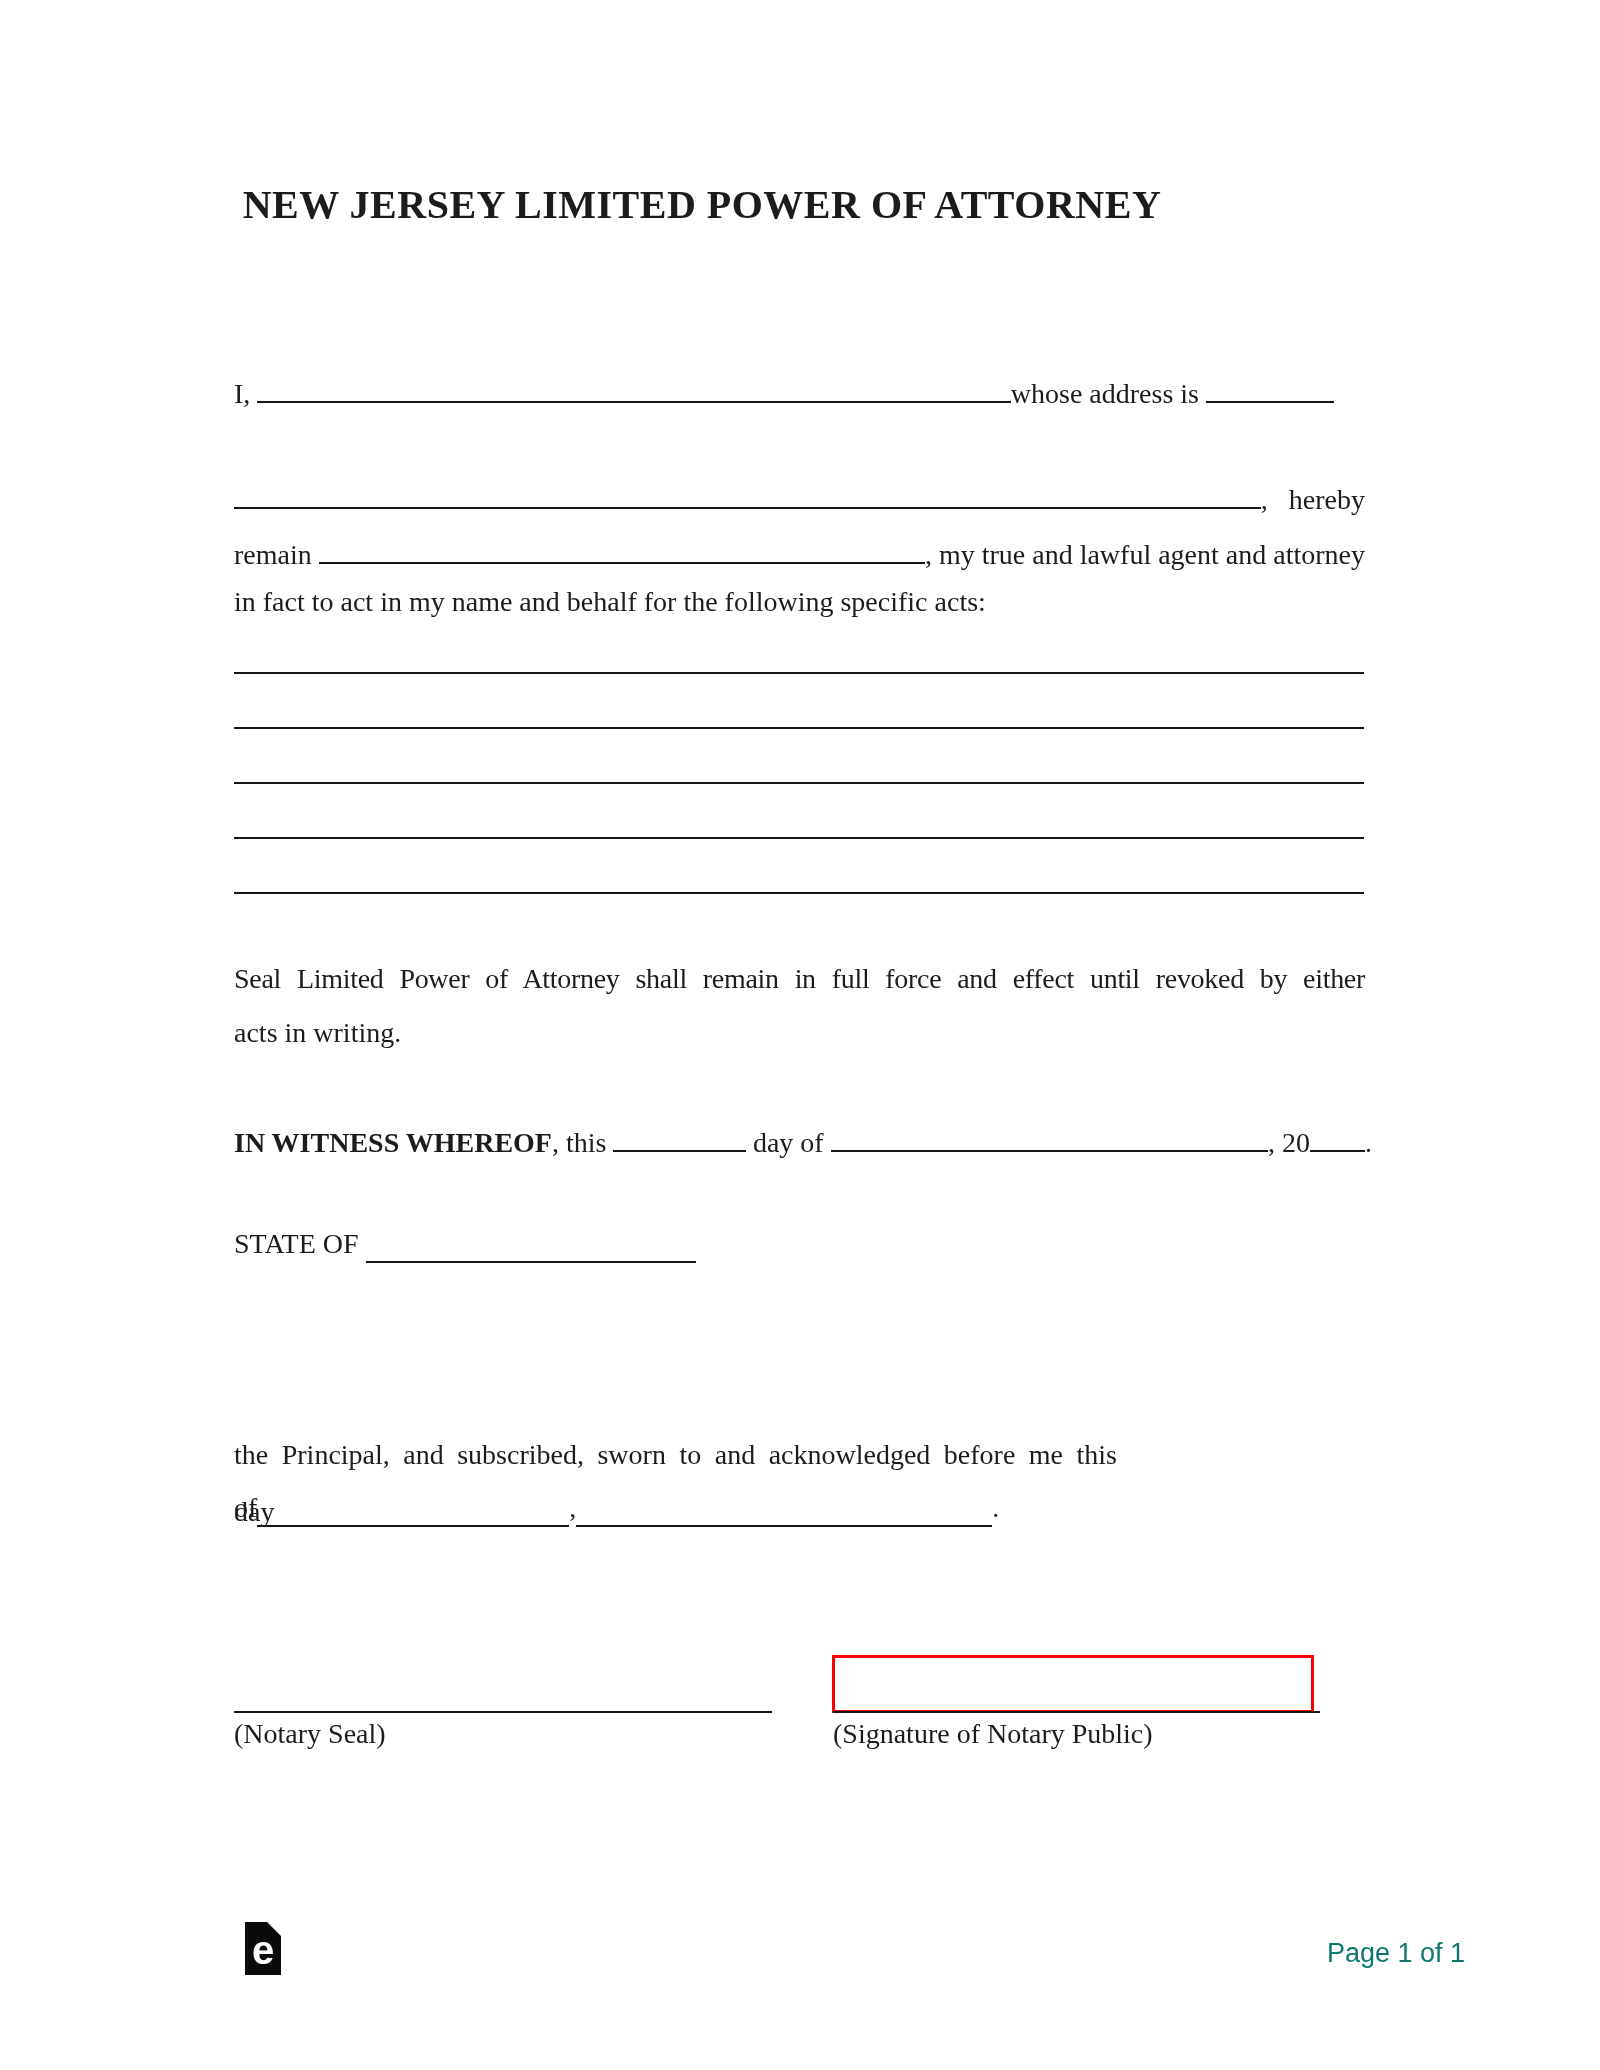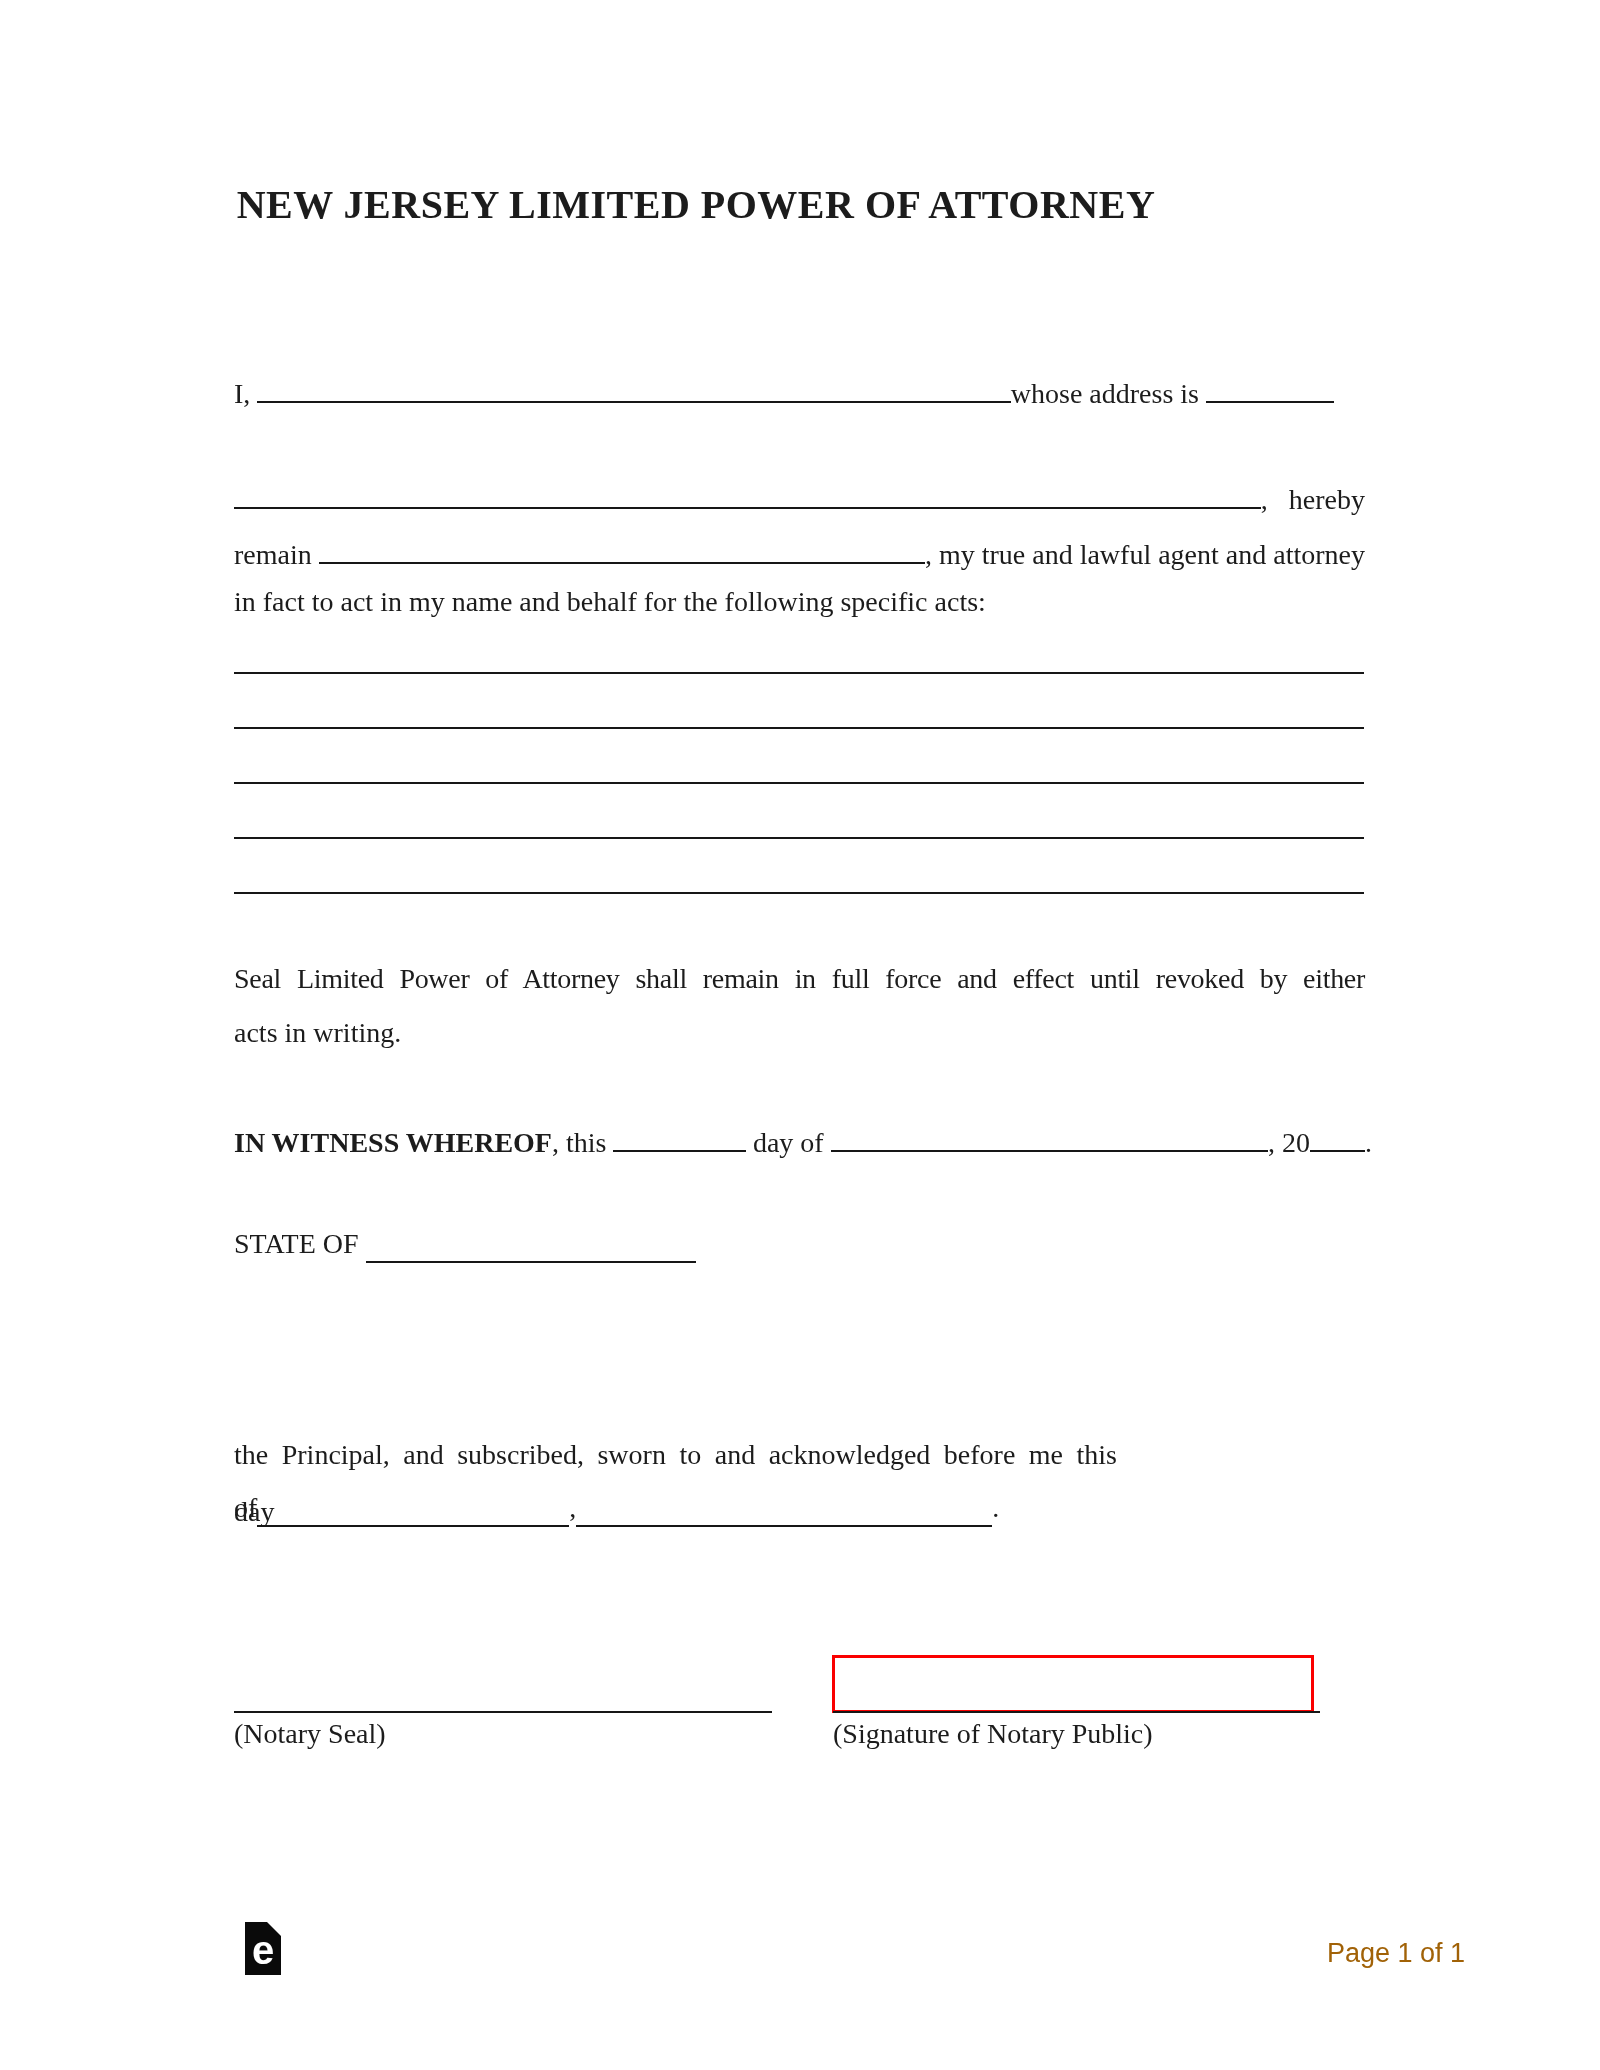--- a/index.html
+++ b/index.html
@@ -5,21 +5,21 @@
   html,body{margin:0;padding:0;background:#ffffff;}
   #page{
     position:relative;
     width:1600px;height:2070px;
     background:#ffffff;
     font-family:"Liberation Serif", serif;
     color:#1c1c1c;
     overflow:hidden;
   }
   .doc-title{
-    position:absolute;top:185px;left:8px;width:1376px;
+    position:absolute;top:185px;left:14px;width:1376px;
     text-align:center;font-weight:bold;font-size:40px;line-height:40px;
     letter-spacing:0.5px;white-space:nowrap;
   }
   .line{
     position:absolute;left:234px;
     font-size:28px;line-height:34px;white-space:nowrap;
   }
   .flexline{display:flex;align-items:baseline;}
   .seg{white-space:pre;}
   .seg.bold{font-weight:bold;}
@@ -41,21 +41,21 @@
     text-align-last:justify;
   }
   .wsp .seg{word-spacing:6.5px;}
   .redbox{
     position:absolute;left:832px;top:1655px;width:482px;height:58px;
     border:3px solid #fa0000;box-sizing:border-box;background:transparent;
   }
   .footer-page{
     position:absolute;left:1327px;top:1938px;
     font-family:"Liberation Sans", sans-serif;
-    font-size:27px;line-height:30px;color:#a16207;white-space:nowrap;
+    font-size:27px;line-height:30px;color:#0f766e;white-space:nowrap;
   }
   .logo{
     position:absolute;left:245px;top:1922px;width:36px;height:53px;
   }
   .logo .sheet{
     position:absolute;inset:0;background:#0a0a0a;
     -webkit-clip-path:polygon(0 0,22px 0,36px 14px,36px 53px,0 53px);
     clip-path:polygon(0 0,22px 0,36px 14px,36px 53px,0 53px);
   }
   .logo .e{

